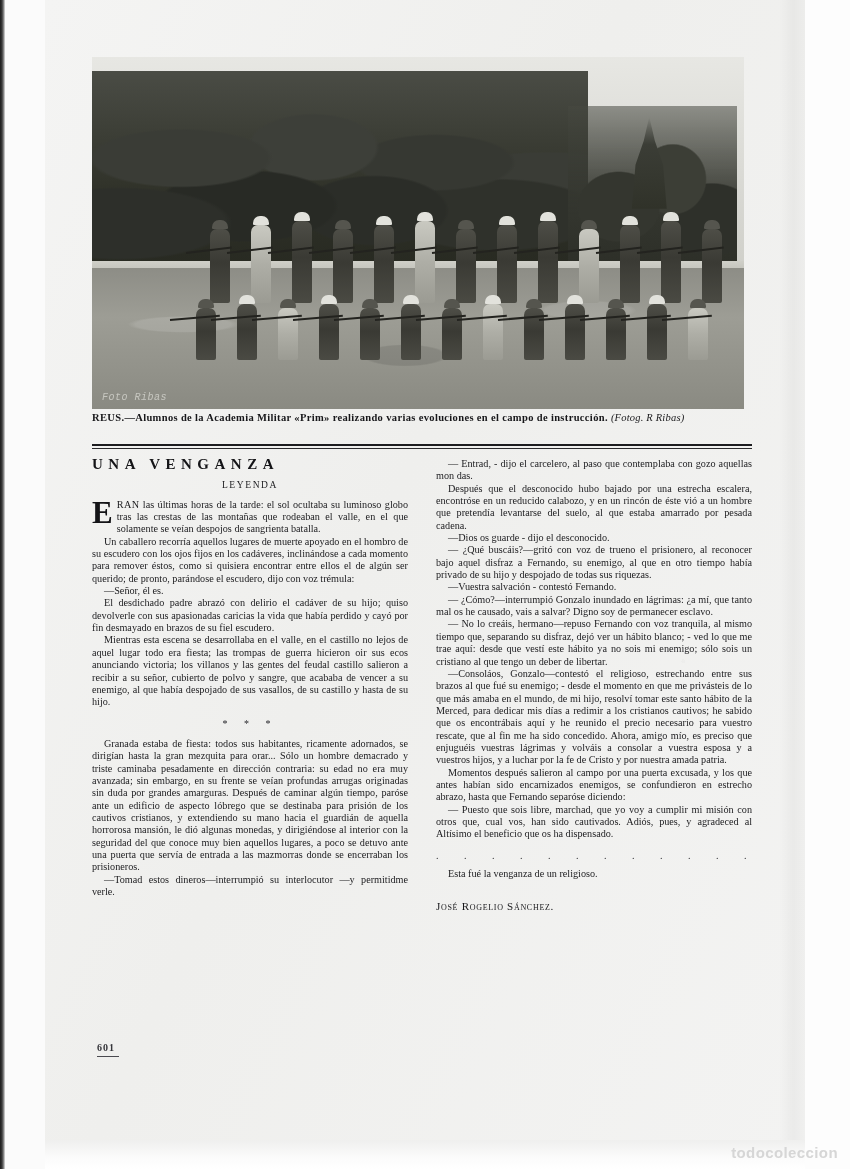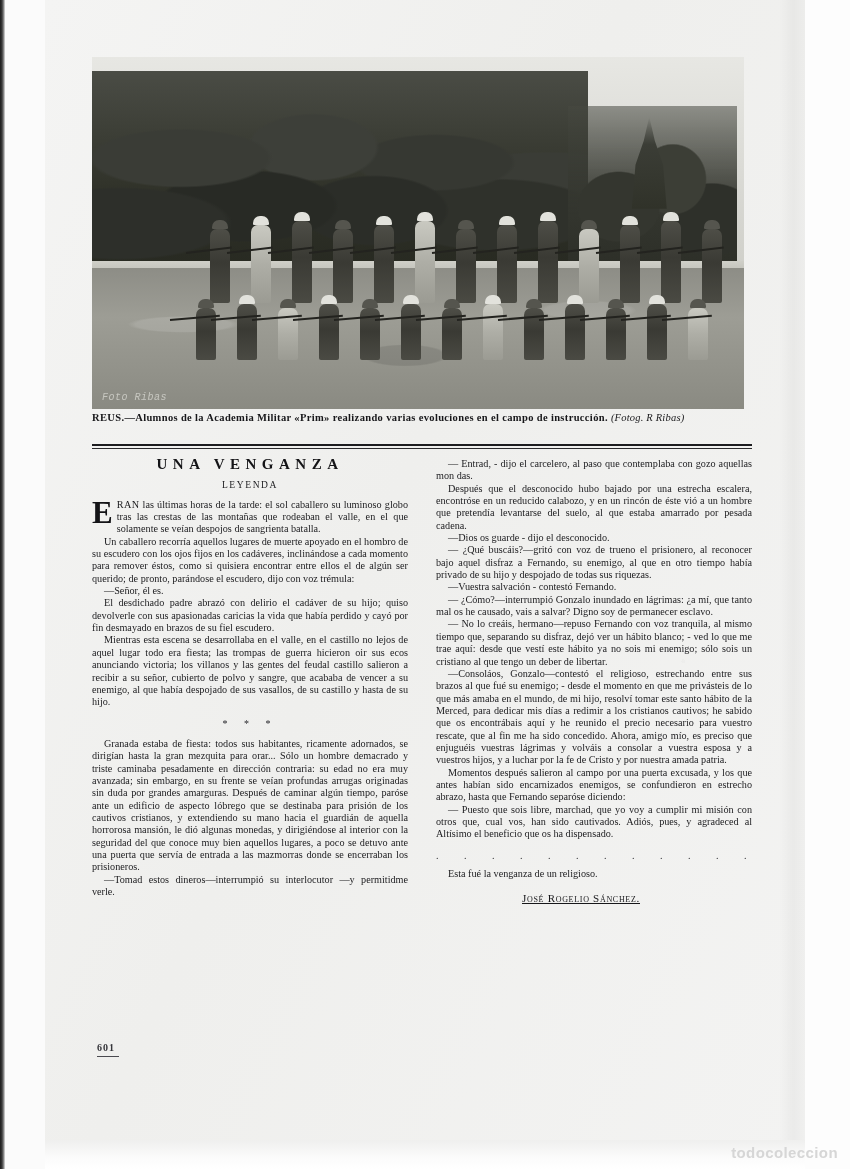--- a/index.html
+++ b/index.html
@@ -199,21 +199,20 @@
     text-align: justify;
     text-justify: inter-word;
     hyphens: manual;
   }
   .column p {
     margin: 0;
     text-indent: 12px;
   }
 
   #article-title {
-    text-align: center;
     font-size: 15px;
     font-weight: bold;
     letter-spacing: 5.5px;
     color: #141417;
     margin: 0 0 9px 0;
     text-indent: 0;
   }
   #article-subtitle {
     text-align: center;
     font-size: 9.5px;
@@ -249,28 +248,27 @@
     margin: 9px 0 6px 0;
     text-indent: 0;
     letter-spacing: 11.5px;
     font-size: 10px;
     color: #303035;
     white-space: nowrap;
     overflow: hidden;
   }
 
   #byline {
-    text-align: center;
-    margin: 12px 26px 0 0;
+    text-align: left;
+    margin: 20px 26px 0 0;
     text-indent: 0;
     font-variant: small-caps;
     font-size: 11px;
     letter-spacing: 0.7px;
     color: #17171a;
-    text-decoration: underline;
   }
 
   
   #folio {
     position: absolute;
     left: 97px; top: 1042px;
     font-family: "Liberation Serif", serif;
     font-size: 10px;
     font-weight: bold;
     color: #35353a;
@@ -380,21 +378,21 @@
   <div class="r2"></div>
 </div>
 
 <div id="article">
 
   <div class="column" id="column-left">
     <p id="article-title">UNA VENGANZA</p>
     <p id="article-subtitle">LEYENDA</p>
 
     <p id="lede">
-      <span id="dropcap">E</span><span class="smallcaps-run">RAN</span><span> las últimas horas de la tarde: el sol caballero su luminoso globo tras las crestas de las montañas que rodeaban el valle, en el que solamente se veían despojos de sangrienta batalla.</span>
+      <span id="dropcap">E</span><span class="smallcaps-run">RAN</span><span> las últimas horas de la tarde: el sol ocultaba su luminoso globo tras las crestas de las montañas que rodeaban el valle, en el que solamente se veían despojos de sangrienta batalla.</span>
     </p>
 
     <p>Un caballero recorría aquellos lugares de muerte apoyado en el hombro de su escudero con los ojos fijos en los cadáveres, inclinándose a cada momento para remover éstos, como si quisiera encontrar entre ellos el de algún ser querido; de pronto, parándose el escudero, dijo con voz trémula:</p>
     <p>—Señor, él es.</p>
     <p>El desdichado padre abrazó con delirio el cadáver de su hijo; quiso devolverle con sus apasionadas caricias la vida que había perdido y cayó por fin desmayado en brazos de su fiel escudero.</p>
     <p>Mientras esta escena se desarrollaba en el valle, en el castillo no lejos de aquel lugar todo era fiesta; las trompas de guerra hicieron oir sus ecos anunciando victoria; los villanos y las gentes del feudal castillo salieron a recibir a su señor, cubierto de polvo y sangre, que acababa de vencer a su enemigo, al que había despojado de sus vasallos, de su castillo y hasta de su hijo.</p>
 
     <p id="asterism">* * *</p>
 
     <p>Granada estaba de fiesta: todos sus habitantes, ricamente adornados, se dirigían hasta la gran mezquita para orar... Sólo un hombre demacrado y triste caminaba pesadamente en dirección contraria: su edad no era muy avanzada; sin embargo, en su frente se veían profundas arrugas originadas sin duda por grandes amarguras. Después de caminar algún tiempo, paróse ante un edificio de aspecto lóbrego que se destinaba para prisión de los cautivos cristianos, y extendiendo su mano hacia el guardián de aquella horrorosa mansión, le dió algunas monedas, y dirigiéndose al interior con la seguridad del que conoce muy bien aquellos lugares, a poco se detuvo ante una puerta que servía de entrada a las mazmorras donde se encerraban los prisioneros.</p>

